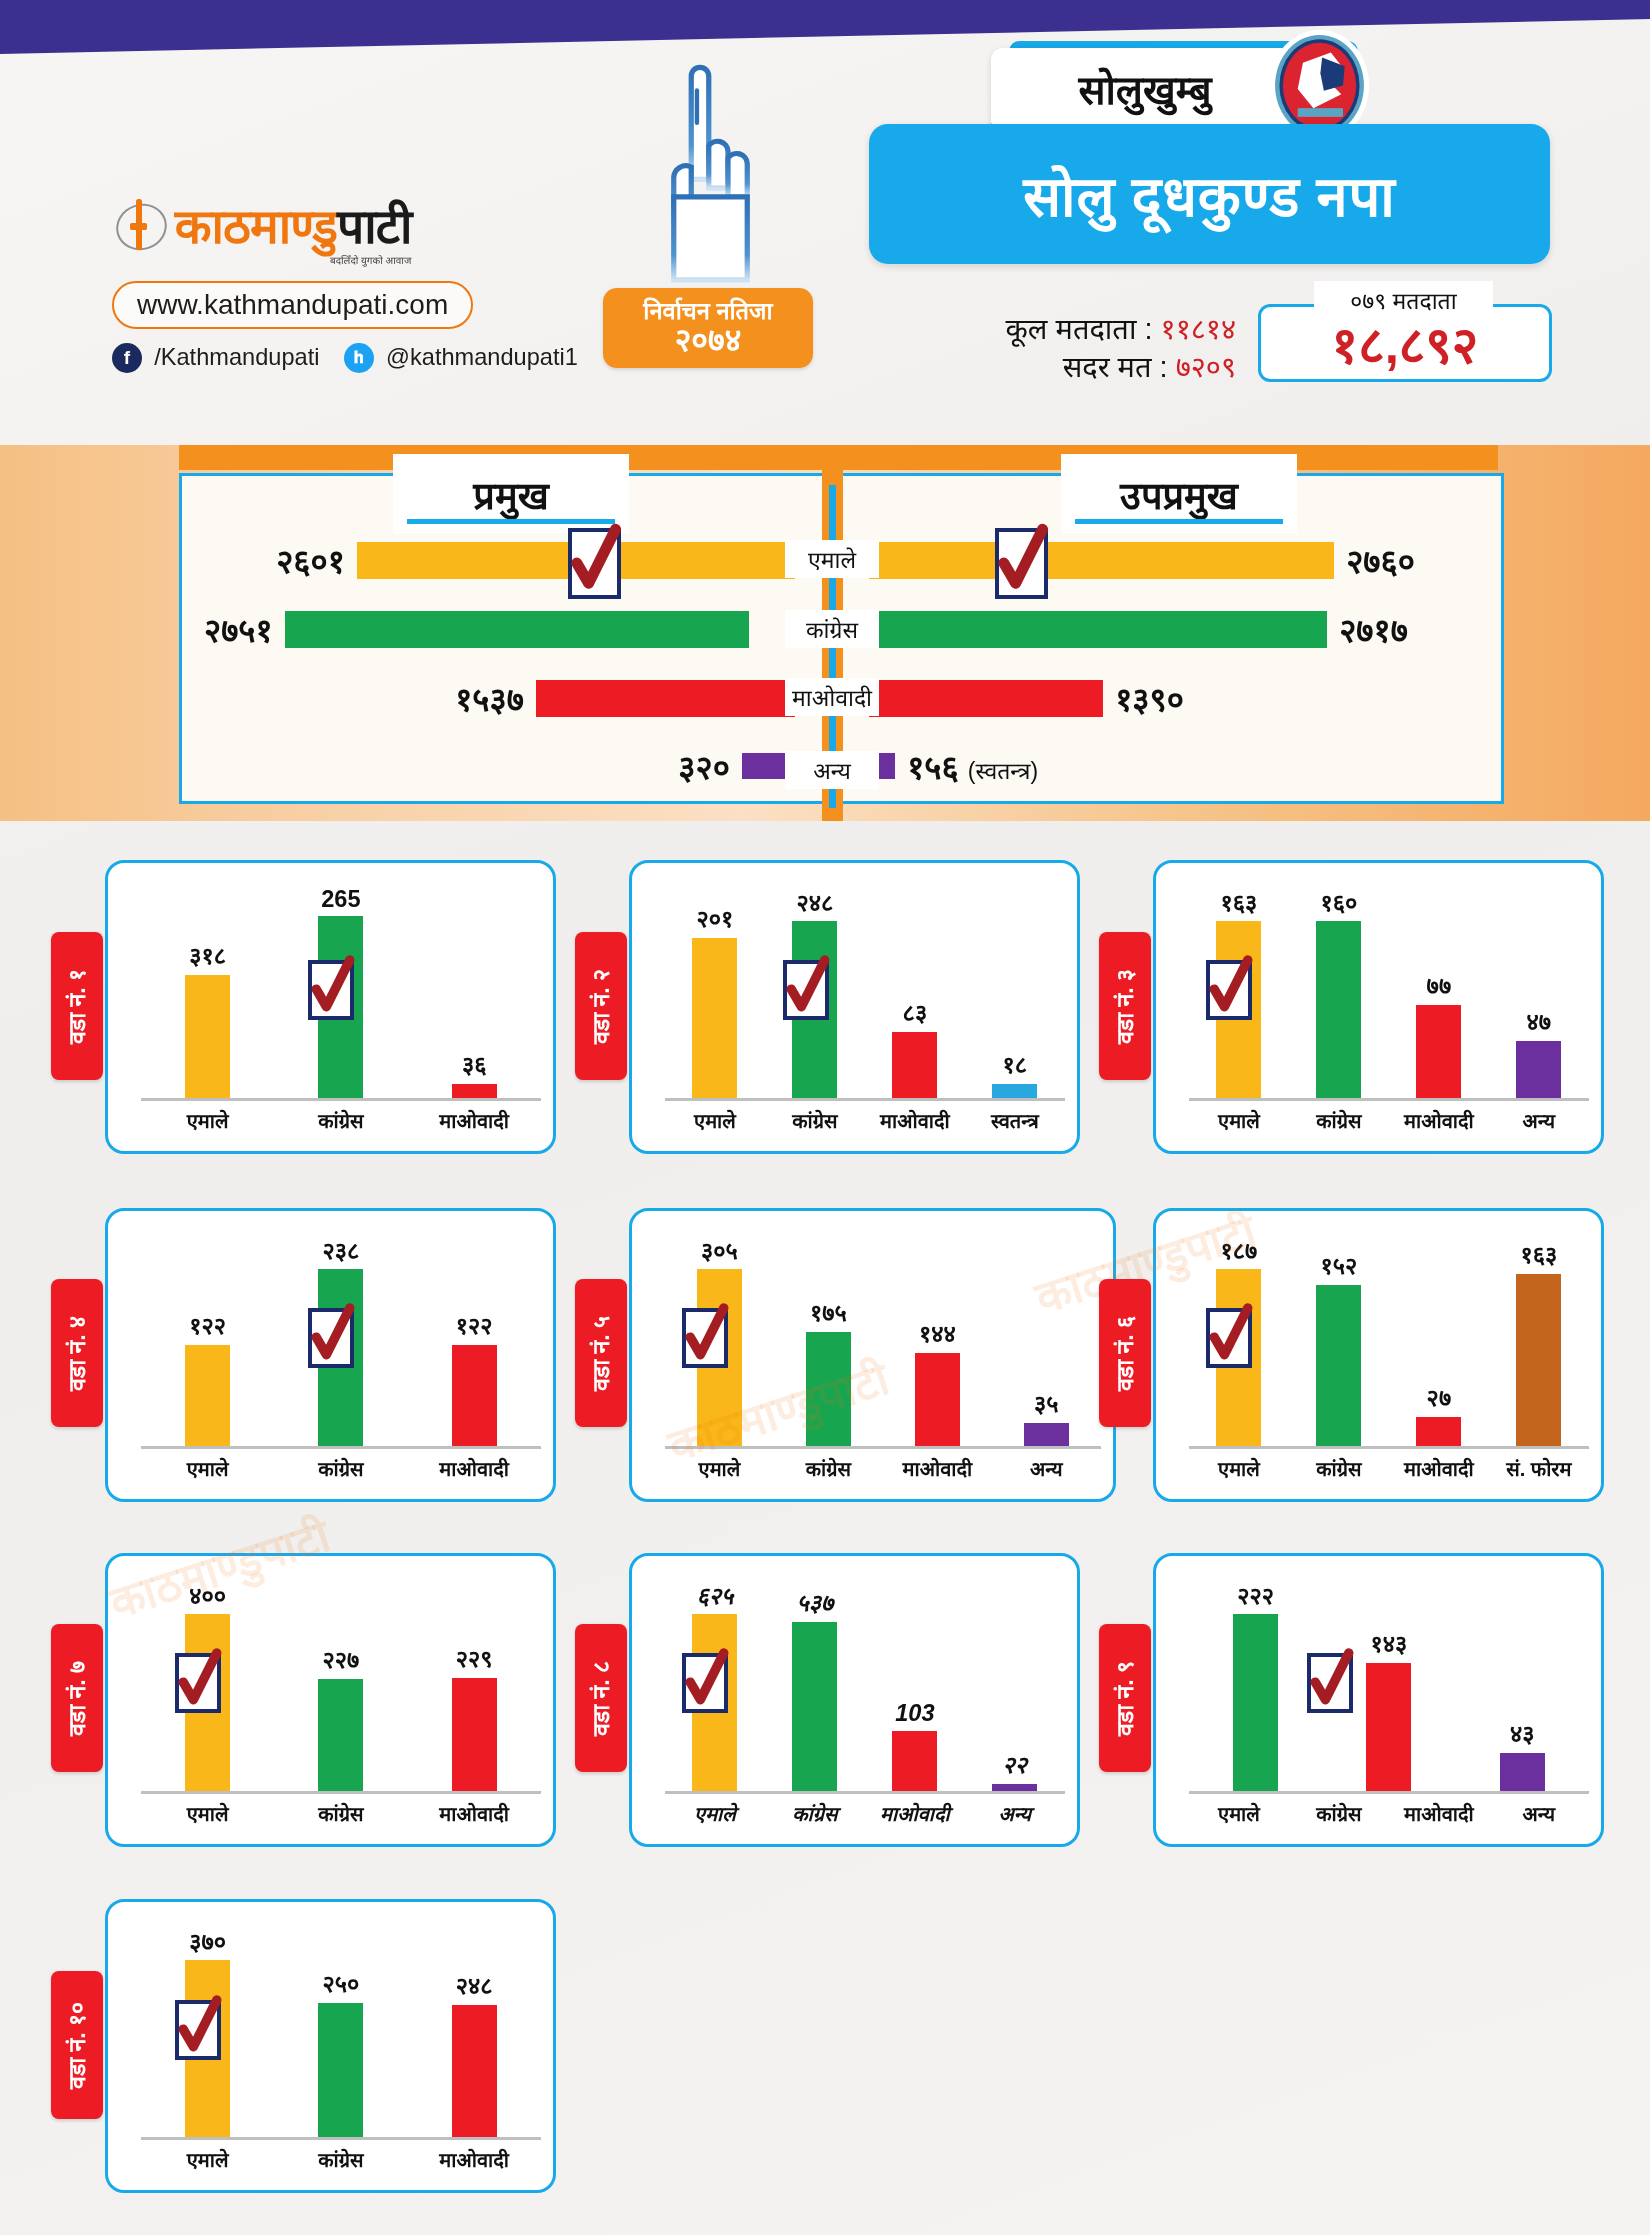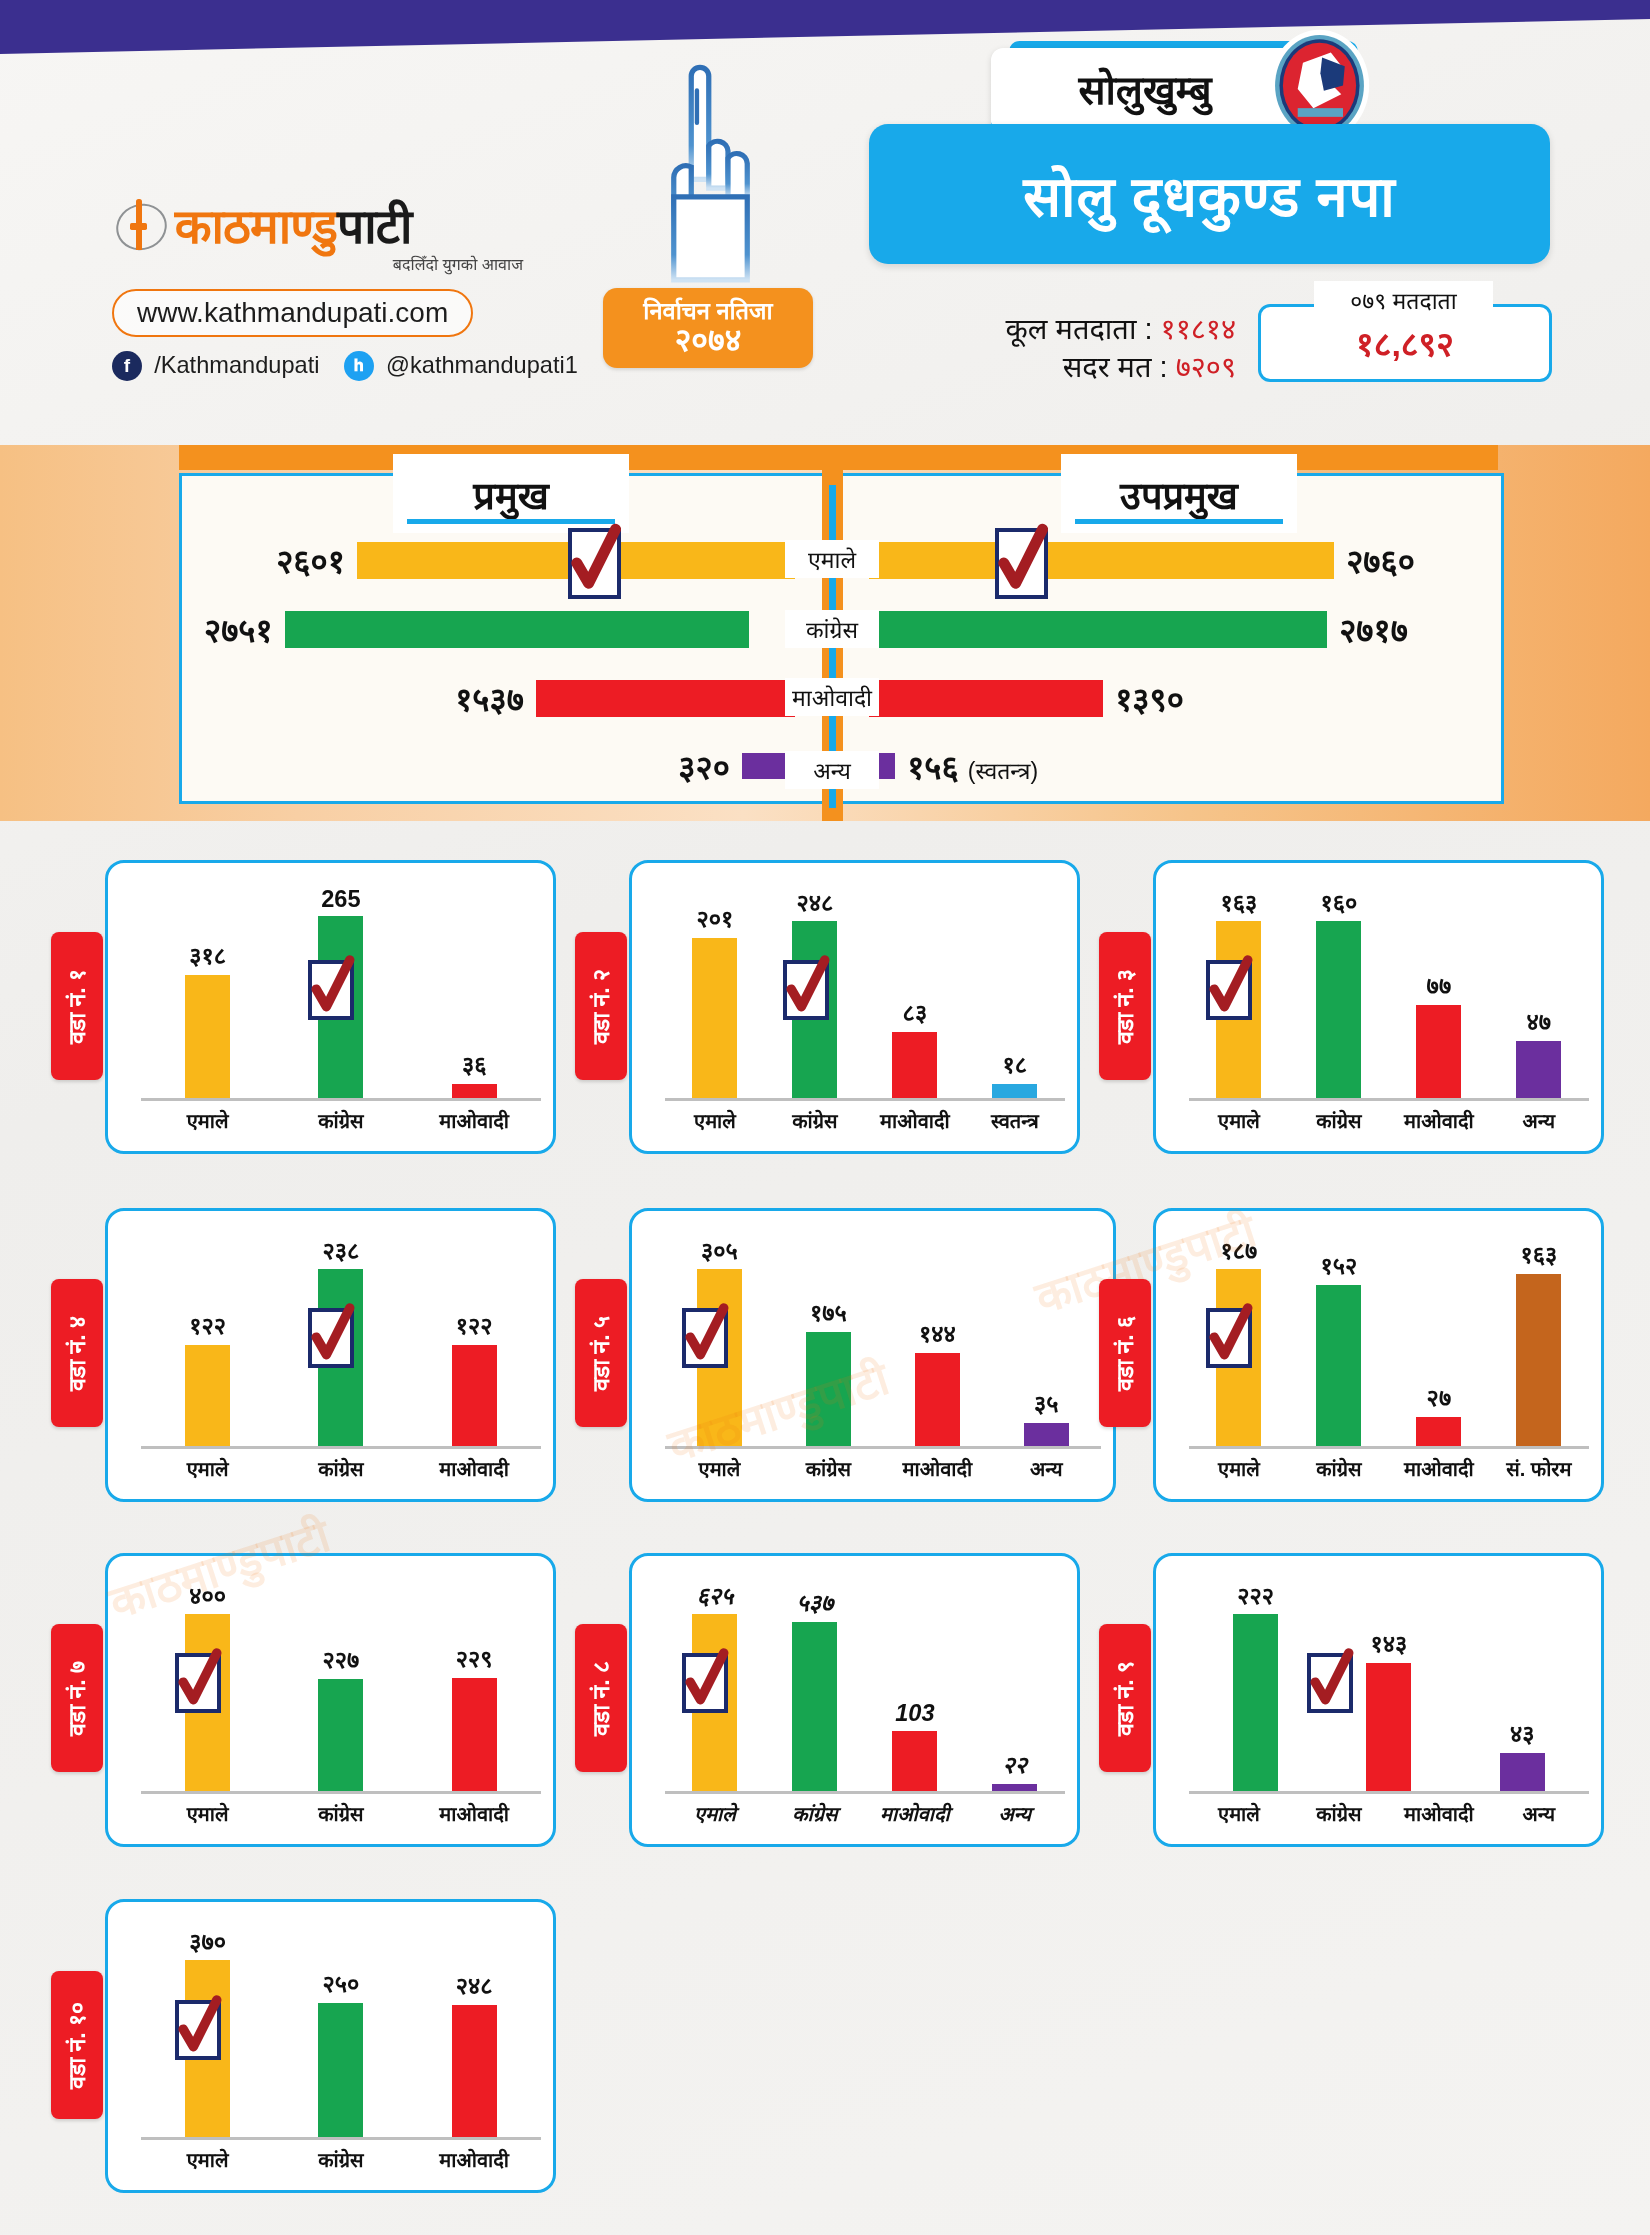--- a/index.html
+++ b/index.html
@@ -19,21 +19,21 @@
   
   .logo-wrap{position:absolute;left:112px;top:197px;width:411px;}
   .logo-row{display:flex;align-items:flex-end;gap:8.7px;}
   .logo-globe{width:54px;height:54px;position:relative;flex:0 0 auto;}
   .logo-globe .ring{position:absolute;left:3.5px;top:7px;width:47px;height:42px;border:2.6px solid #8f9294;border-radius:50%;transform:rotate(-18deg);}
   .logo-globe .tower{position:absolute;left:23.6px;top:1.7px;width:6.1px;height:51px;background:#f0760f;border-radius:2.6px 2.6px 0 0;}
   .logo-globe .tower:after{content:"";position:absolute;left:-5.2px;top:24.5px;width:16.6px;height:7px;background:#f0760f;border-radius:1.7px;}
   .logo-text{font-size:48px;font-weight:bold;line-height:1;letter-spacing:-0.9px;}
   .logo-text .o{color:#f0760f;}
   .logo-text .b{color:#1a1a1a;}
-  .logo-tag{font-size:16px;color:#444;margin-top:1.7px;margin-left:218px;text-align:right;}
+  .logo-tag{font-size:10px;color:#444;margin-top:1.7px;margin-left:218px;}
   .url-pill{margin-top:14px;display:inline-block;border:2.6px solid #f0760f;border-radius:26px;
     padding:6.1px 23px;font-size:28px;color:#1d1d1d;background:rgba(255,255,255,.6);}
   .social{margin-top:14px;display:flex;align-items:center;gap:12.2px;font-size:23.6px;color:#1d1d1d;}
   .social .fb,.social .tw{width:30px;height:30px;border-radius:50%;display:inline-flex;align-items:center;justify-content:center;color:#fff;font-weight:bold;font-size:19px;flex:0 0 auto;}
   .social .fb{background:#1b2a5e;}
   .social .tw{background:#1da1f2;font-size:16.6px;}
   .social .sep{width:10.5px;}
 
   
   .finger{position:absolute;left:651px;top:48px;width:105px;height:245px;}
@@ -59,21 +59,21 @@
     background:#18a9ea;border-radius:19px;display:flex;align-items:center;justify-content:center;
     color:#fff;font-size:56px;font-weight:bold;letter-spacing:0.9px;box-shadow:0 2.6px 7px rgba(0,0,0,.12);}
 
   
   .totals{position:absolute;left:869px;top:310px;width:367px;
     font-size:29px;color:#111;line-height:1.32;text-align:right;}
   .totals .num{color:#cf2026;}
   .voters-box{position:absolute;left:1258px;top:304px;width:288px;height:72px;
     background:#fff;border:3.5px solid #18a9ea;border-radius:12.2px;
     display:flex;align-items:center;justify-content:center;
-    color:#cf2026;font-size:34px;font-weight:bold;}
+    color:#cf2026;font-size:51px;font-weight:bold;}
   .voters-cap{position:absolute;left:1314px;top:281px;width:179px;height:37px;background:#fff;
     display:flex;align-items:center;justify-content:center;font-size:23px;color:#111;z-index:3;}
 
   
   .band{position:absolute;left:0;top:445px;width:1651px;height:376px;
     background:linear-gradient(90deg,#f6c083 0%,#f8cfa4 18%,#fbe0c4 45%,#f6c48a 72%,#f4a95f 100%);}
   .band-inner{position:absolute;left:179px;top:473px;width:1319px;height:325px;
     background:#fdfaf4;border:3.5px solid #18a9ea;}
   .vline{position:absolute;left:822px;top:445px;width:21px;height:376px;background:#f4911e;}
   .hline{position:absolute;left:179px;top:445px;width:1319px;height:24.5px;background:#f4911e;}

